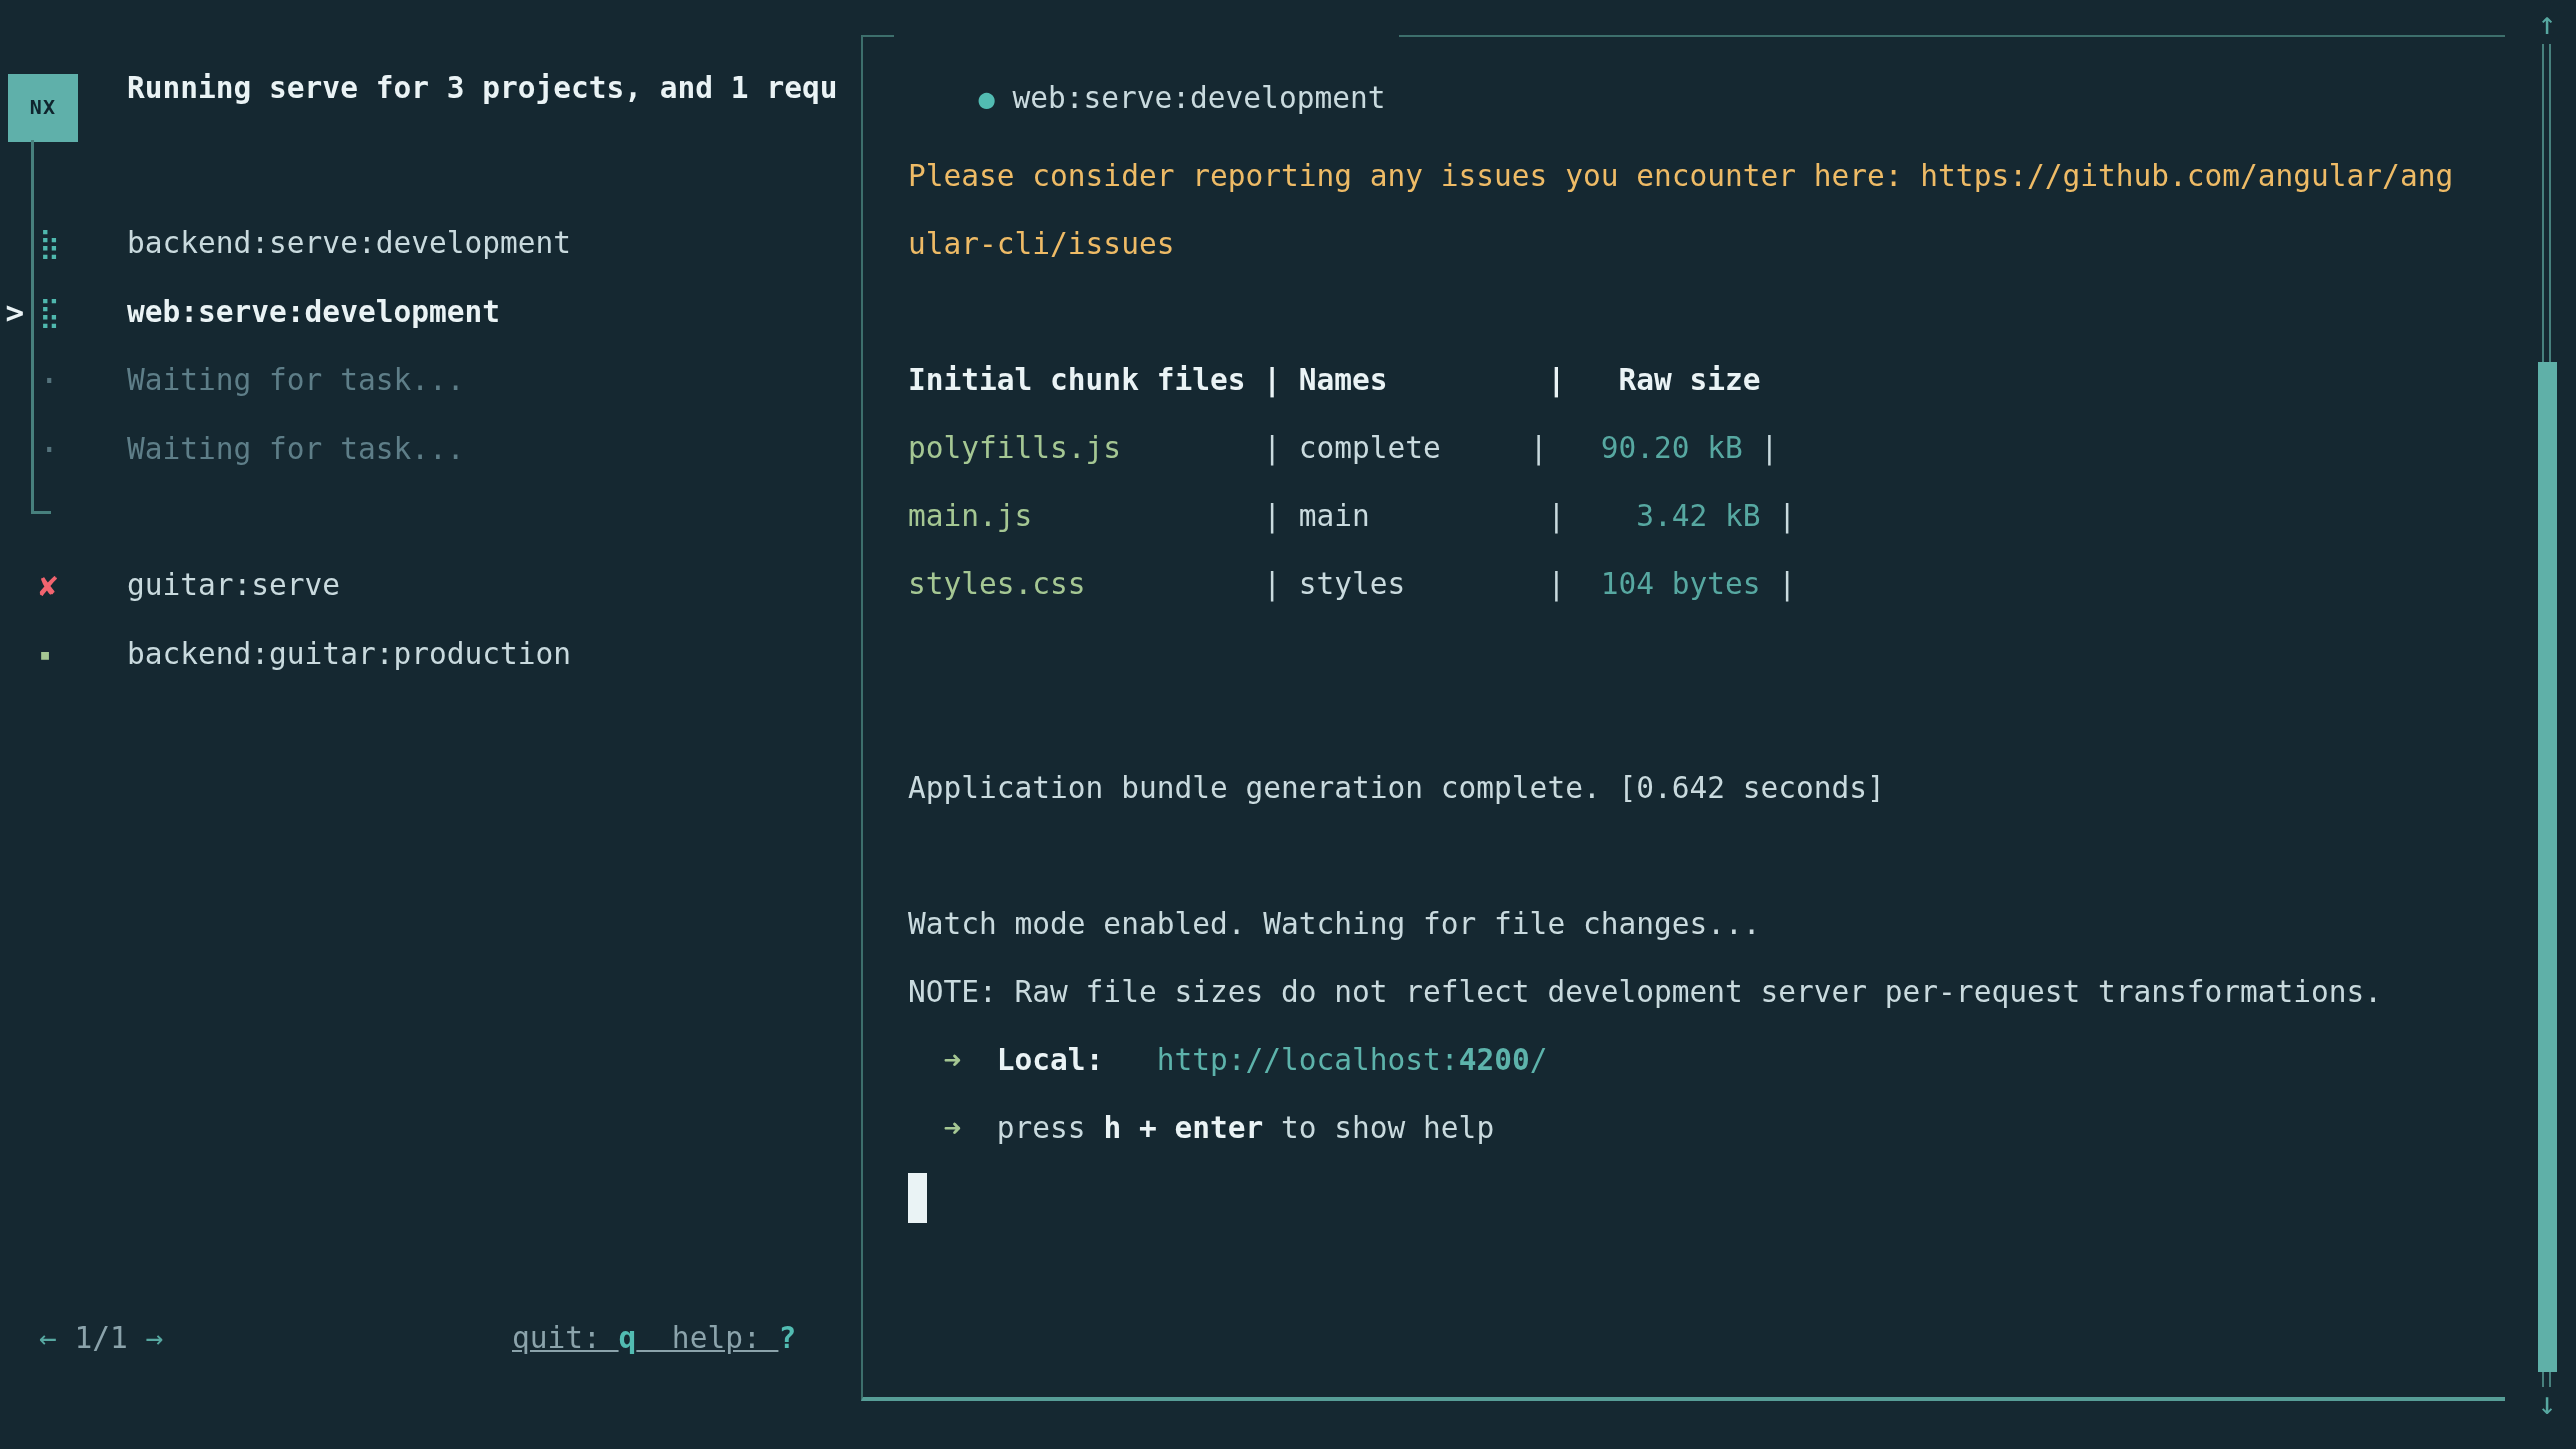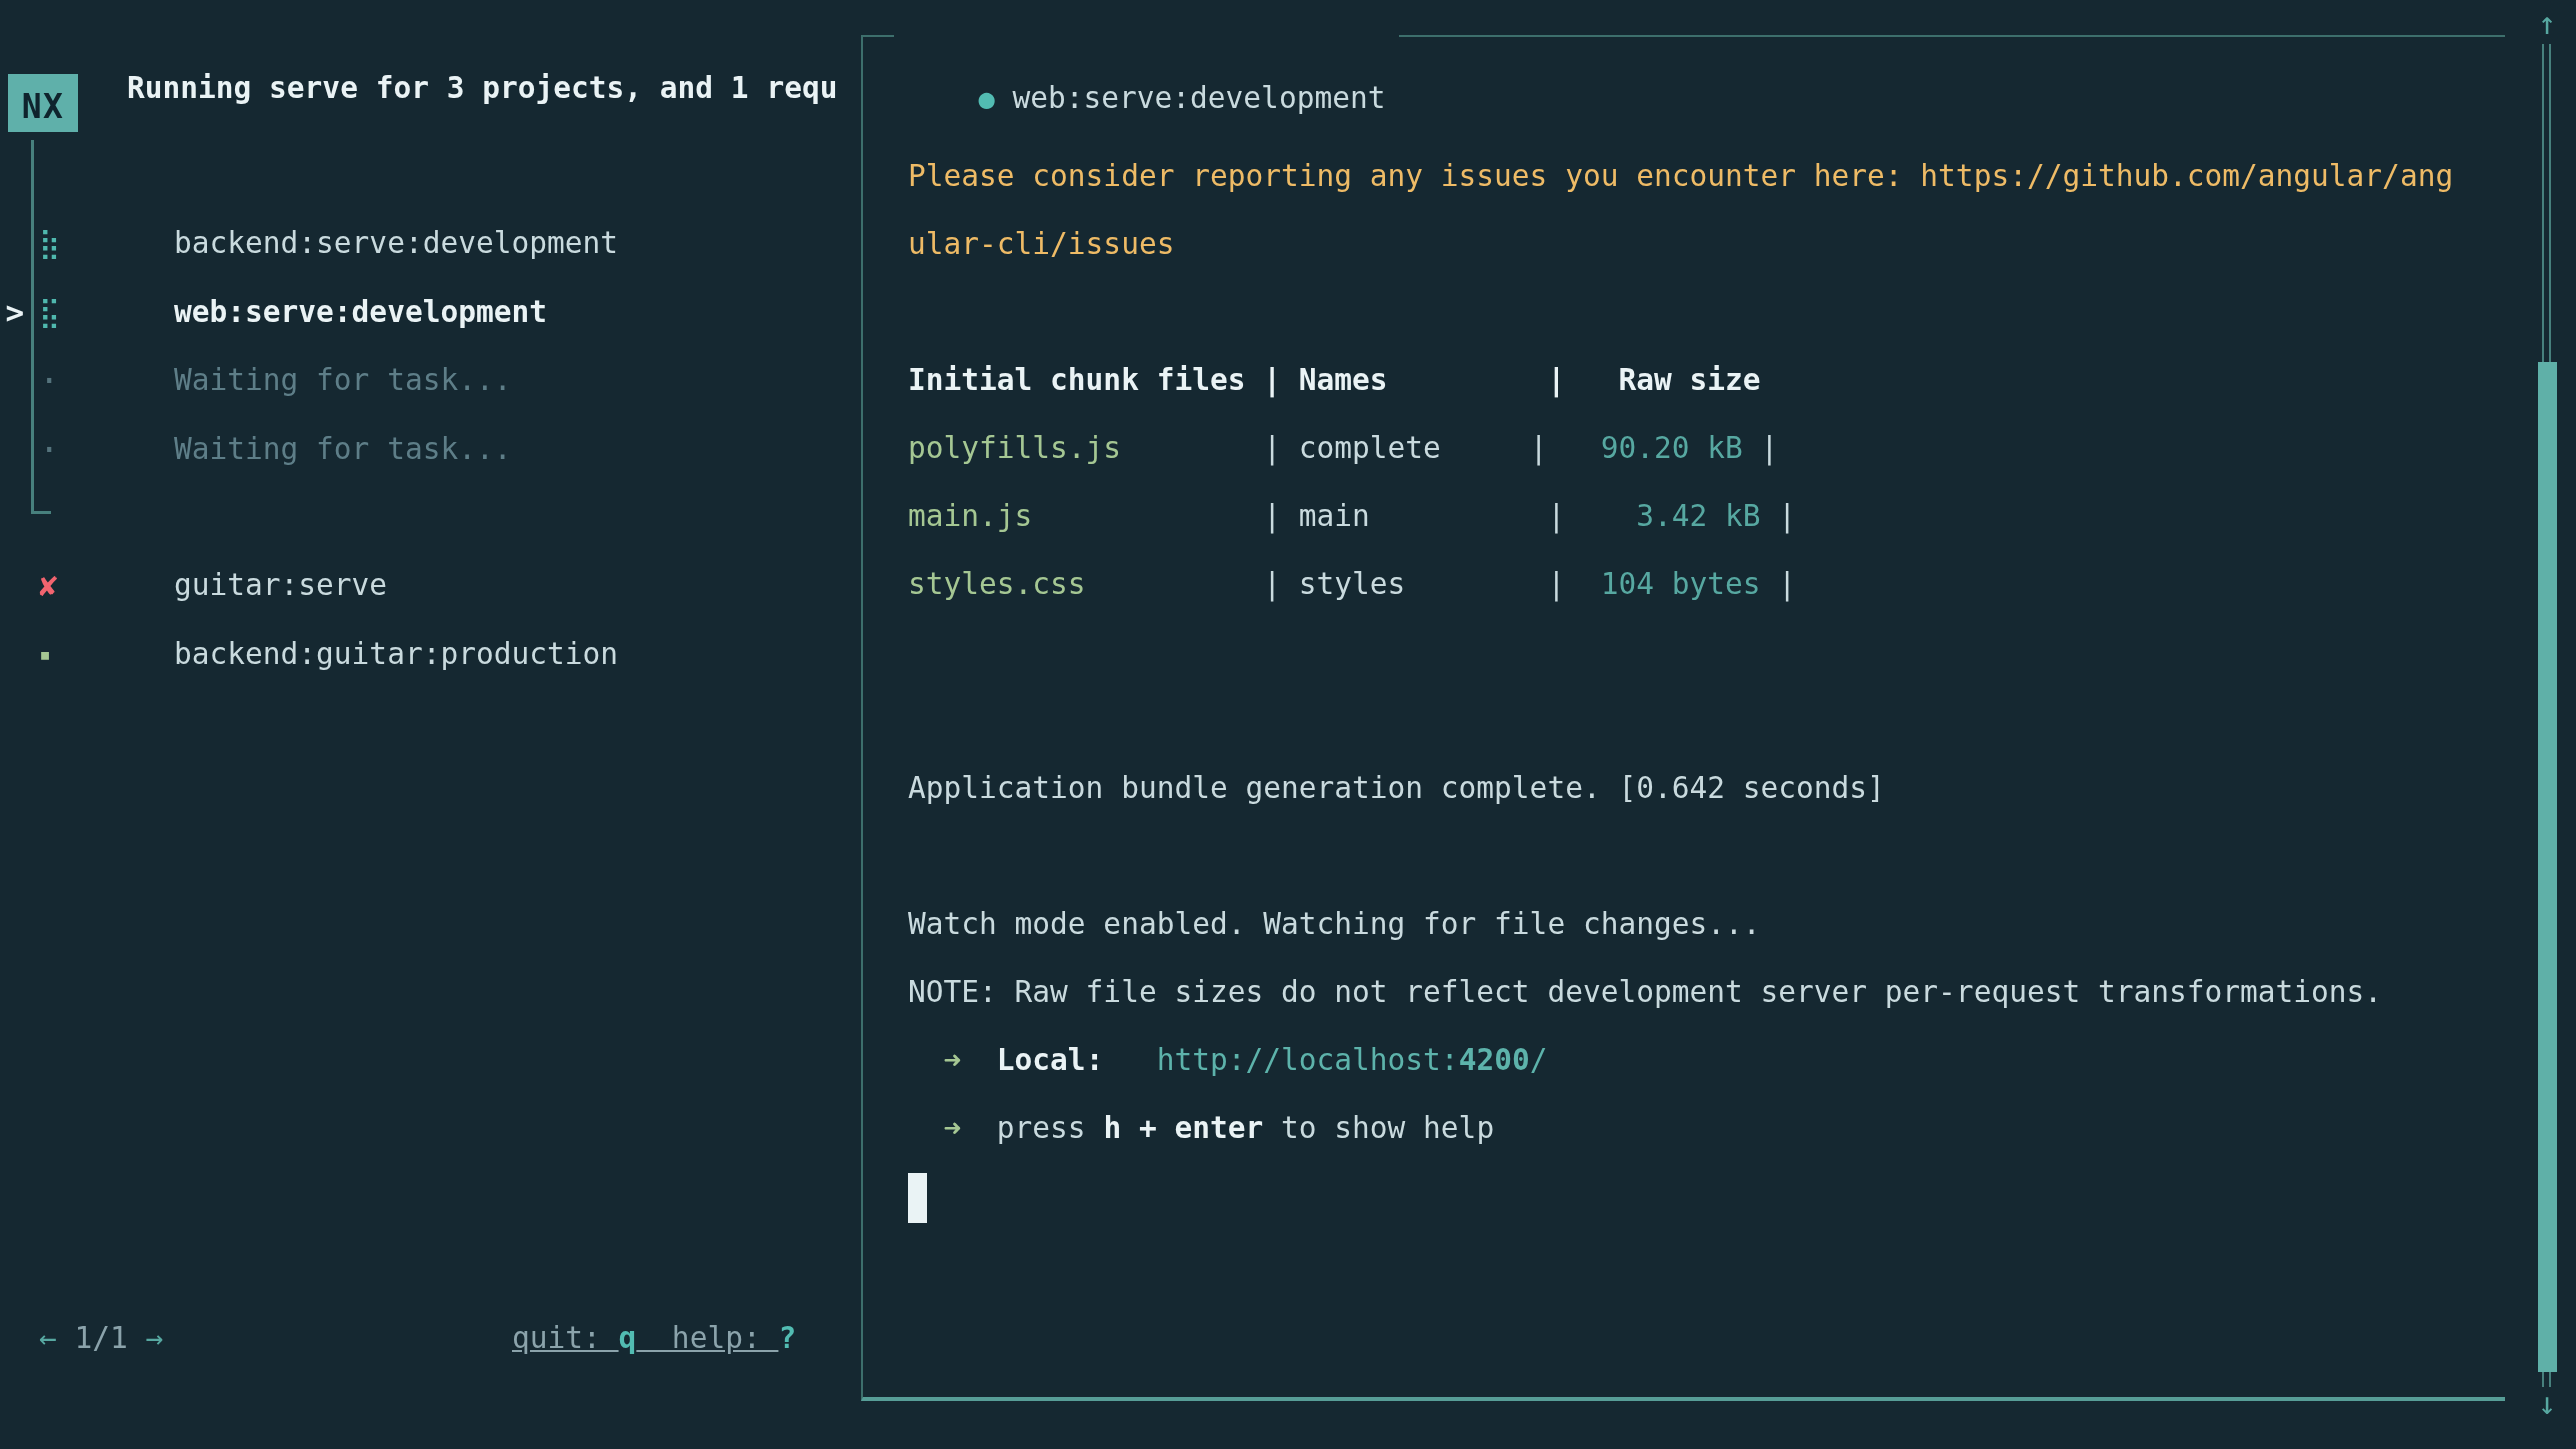--- a/index.html
+++ b/index.html
@@ -1,29 +1,29 @@
 <!DOCTYPE html>
 <html style="--bg: #152831; --badge: #5fb0aa; --badge-text: #0f242d; --text: #c9dade; --bright: #eaf3f5; --dim: #5e7e88; --dim-icon: #54737c; --muted: #8ba3ab; --guide: #47807d; --border: #3d6f6c; --border-bright: #579e97; --teal: #57a8a1; --teal-bright: #52bcb2; --spinner: #4fb8ae; --green: #a5c793; --red: #f2646f; --orange: #eebb66; --url: #5db3ab; --thumb: #5fb0a8;font-size:10.7px"><head>
 <meta charset="utf-8">
 <style>
   html,body{margin:0;padding:0;width:2576px;height:1449px;overflow:hidden;}
   .screen{position:relative;width:2576px;height:1449px;background:var(--bg);
     font-family:"DejaVu Sans Mono","DejaVu Sans",monospace;font-size:29.5px;color:var(--text);}
   
-  .nx-badge{position:absolute;left:8px;top:74px;width:70px;height:58px;background:var(--badge);
-    color:var(--badge-text);font-weight:700;font-size:33px;text-align:center;line-height:66px;letter-spacing:1.3px;}
+  .nx-badge{position:absolute;left:8px;top:74px;width:70px;height:68px;background:var(--badge);
+    color:var(--badge-text);font-weight:700;font-size:20px;text-align:center;line-height:66px;letter-spacing:1.3px;}
   .app-header{position:absolute;left:127px;top:54px;height:68px;line-height:68px;width:731px;
     overflow:hidden;white-space:pre;font-weight:700;color:var(--bright);}
   .guide-line{position:absolute;left:31px;top:140px;width:2.7px;height:373px;background:var(--guide);}
   .guide-foot{position:absolute;left:31px;top:511px;width:20px;height:2.7px;background:var(--guide);}
   .caret{position:absolute;left:5.4px;top:278px;height:68px;line-height:68px;
     font-weight:700;color:var(--bright);font-size:31px;}
   .side-row{position:absolute;left:0;width:861px;height:68px;}
   .side-row .icon{position:absolute;left:39px;top:0;width:47px;height:68px;line-height:68px;}
-  .side-row .label{position:absolute;left:127px;top:0;height:68px;line-height:68px;white-space:pre;margin-left:47px;}
+  .side-row .label{position:absolute;left:127px;top:0;height:68px;line-height:68px;white-space:pre;}
   .ic-spinner{color:var(--spinner);}
   .ic-dim{color:var(--dim-icon);font-size:34px;}
   .ic-red{color:var(--red);font-size:31px;font-weight:700;}
   .ic-green{color:var(--green);font-size:20px;}
   .lb-normal{color:var(--text);}
   .lb-bold{color:var(--bright);font-weight:700;}
   .lb-dim{color:var(--dim);}
   .pagination{position:absolute;left:39px;top:1304px;height:68px;line-height:68px;white-space:pre;}
   .shortcuts{position:absolute;left:512px;top:1304px;height:68px;line-height:68px;white-space:pre;}
   

